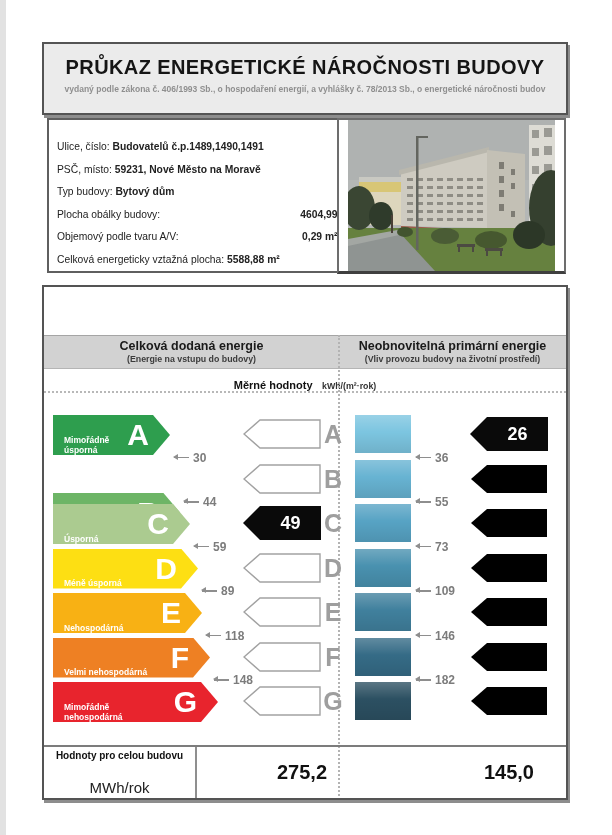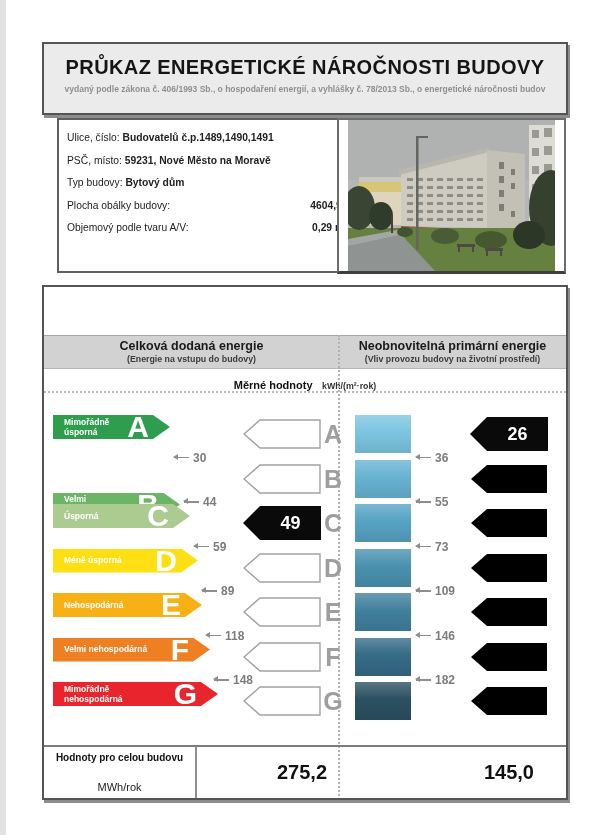--- a/index.html
+++ b/index.html
@@ -9,21 +9,21 @@
   .page-edge { position:absolute; left:0; top:0; width:6px; height:100%; background:#e2e2e2; }
 
   .box { position:absolute; background:#fff; border:2px solid #545454; box-shadow:2px 3px 0 #8d8d8d; }
 
   
   .header-box { left:42px; top:42px; width:526px; height:73px; background:#ebebeb; text-align:center; }
   .cert-title { margin-top:12px; font-size:20px; font-weight:bold; letter-spacing:.4px; color:#151515; white-space:nowrap; }
   .cert-subtitle { margin-top:5px; font-size:8.5px; font-weight:bold; color:#8f8f8f; white-space:nowrap; }
 
   
-  .info-box { position:absolute; left:57px; top:118px; width:316px; height:155px; border:2px solid #5f5f5f; background:#fff; padding:7px 8px 0 8px; }
+  .info-box { position:absolute; left:47px; top:118px; width:316px; height:155px; border:2px solid #5f5f5f; background:#fff; padding:16px 8px 0 8px; }
   .info-row { font-size:10.3px; color:#222; line-height:22.5px; white-space:nowrap; }
   .info-row .lbl { font-weight:normal; }
   .info-row .val { font-weight:bold; }
   .info-row.spread { display:flex; justify-content:space-between; }
   .unit-sup { font-weight:bold; }
 
   
   .photo-box { position:absolute; left:337px; top:118px; width:229px; height:156px; border:2px solid #6d6d6d; border-bottom:3px solid #3f3f3f; background:#fff; }
   .photo-box svg { display:block; width:100%; height:100%; }
 
@@ -41,21 +41,21 @@
   .unit-row { position:absolute; top:82px; left:0; width:522px; height:24px; text-align:center; border-bottom:2px dotted #b8b8b8; padding-top:6px; }
   .unit-row .u-lbl { font-size:11px; font-weight:bold; color:#111; }
   .unit-row .u-unit { font-size:8.8px; font-weight:bold; color:#333; margin-left:5px; }
 
   .v-divider { position:absolute; left:294px; top:48px; width:0; height:461px; border-left:2px dotted #b3b3b3; }
 
   
   .chart { position:absolute; left:9px; top:128px; width:513px; height:312px; }
   .crow { position:relative; width:100%; height:44.5px; }
 
-  .arrow-left { position:absolute; left:0; top:0; height:24px; display:flex; align-items:center;
+  .arrow-left { position:absolute; left:0; top:0; height:40px; display:flex; align-items:flex-end;
     clip-path:polygon(0 0, calc(100% - 17px) 0, 100% 50%, calc(100% - 17px) 100%, 0 100%); }
   .al-0{width:117px;} .al-1{width:127px;margin-top:33px;} .al-2{width:137px;} .al-3{width:145px;} .al-4{width:149px;} .al-5{width:157px;} .al-6{width:165px;}
   .arrow-left .cls-label { color:#fff; font-size:8.5px; font-weight:bold; line-height:1.2; padding-left:11px; max-width:calc(100% - 58px); }
   .arrow-left .big-letter { position:absolute; right:21px; top:50%; transform:translateY(-50%); color:#fff; font-size:30px; font-weight:800; }
 
   .tick { position:absolute; top:37px; height:11px; display:flex; align-items:center; }
   .tick-line { position:relative; width:15px; height:1.5px; background:#8e8e8e; margin-right:4px; }
   .tick-line::before { content:''; position:absolute; left:-1px; top:-2.8px; width:0; height:0;
     border-top:3.5px solid transparent; border-bottom:3.5px solid transparent; border-right:5px solid #8e8e8e; }
   .tick-num { font-size:12px; font-weight:bold; color:#7c7c7c; }
@@ -76,21 +76,21 @@
   .rpent { position:absolute; left:417px; top:4px; }
   .rpent.black { top:2px; }
   .rpent-value { position:absolute; left:434px; top:2px; width:61px; height:34px; line-height:34px; text-align:center;
     color:#fff; font-size:18px; font-weight:bold; }
 
   
   .totals { position:absolute; left:0; top:458px; width:522px; height:53px; border-top:2px solid #7c7c7c; }
   .totals-label-cell { position:absolute; left:0; top:0; width:153px; height:100%; border-right:2px solid #8f8f8f;
     display:flex; flex-direction:column; justify-content:center; align-items:center; }
   .totals-label { font-size:10px; font-weight:bold; color:#111; }
-  .totals-unit { font-size:11px; color:#222; margin-top:18px; }
+  .totals-unit { font-size:15px; color:#222; margin-top:18px; }
   .total-val { position:absolute; top:0; height:100%; line-height:51px; font-size:20px; font-weight:bold; color:#111; }
   .total-val.v1 { left:183px; width:150px; text-align:center; }
   .total-val.v2 { left:360px; width:130px; text-align:right; }
 </style>
 </head>
 <body>
 
 <div class="page">
   <div class="page-edge"></div>
 
@@ -112,20 +112,24 @@
       <span class="lbl">Typ budovy:</span>
       <span class="val">Bytový dům</span>
     </div>
     <div class="info-row spread">
       <span class="lbl">Plocha obálky budovy:</span>
       <span class="val"><span>4604,99</span> <span class="unit-sup">m²</span></span>
     </div>
     <div class="info-row spread">
       <span class="lbl">Objemový podle tvaru A/V:</span>
       <span class="val"><span>0,29</span> <span class="unit-sup">m²/m³</span></span>
+    </div>
+    <div class="info-row">
+      <span class="lbl">Celková energeticky vztažná plocha:</span>
+      <span class="val"><span>5588,88</span> <span class="unit-sup">m²</span></span>
     </div>
   </div>
 
   <div class="photo-box">
     <svg viewBox="0 0 225 151">
       <rect x="0" y="0" width="225" height="151" fill="#ffffff"></rect>
       <g>
         <rect x="9" y="0" width="207" height="151" fill="#b4b7b6"></rect>
         <rect x="9" y="0" width="207" height="60" fill="#afb2b1"></rect>
 

